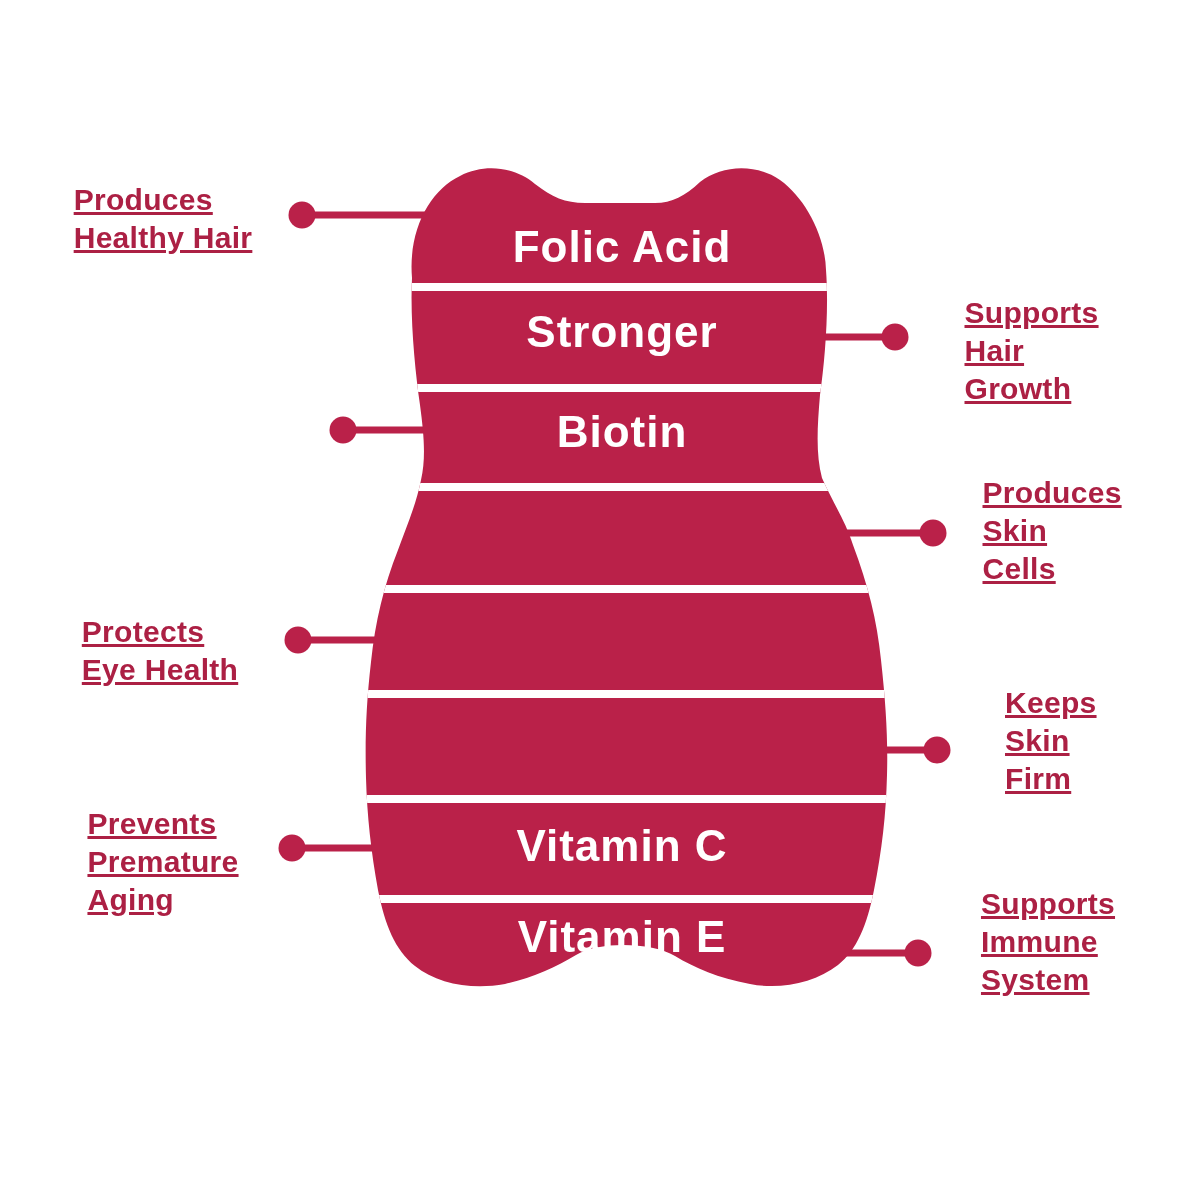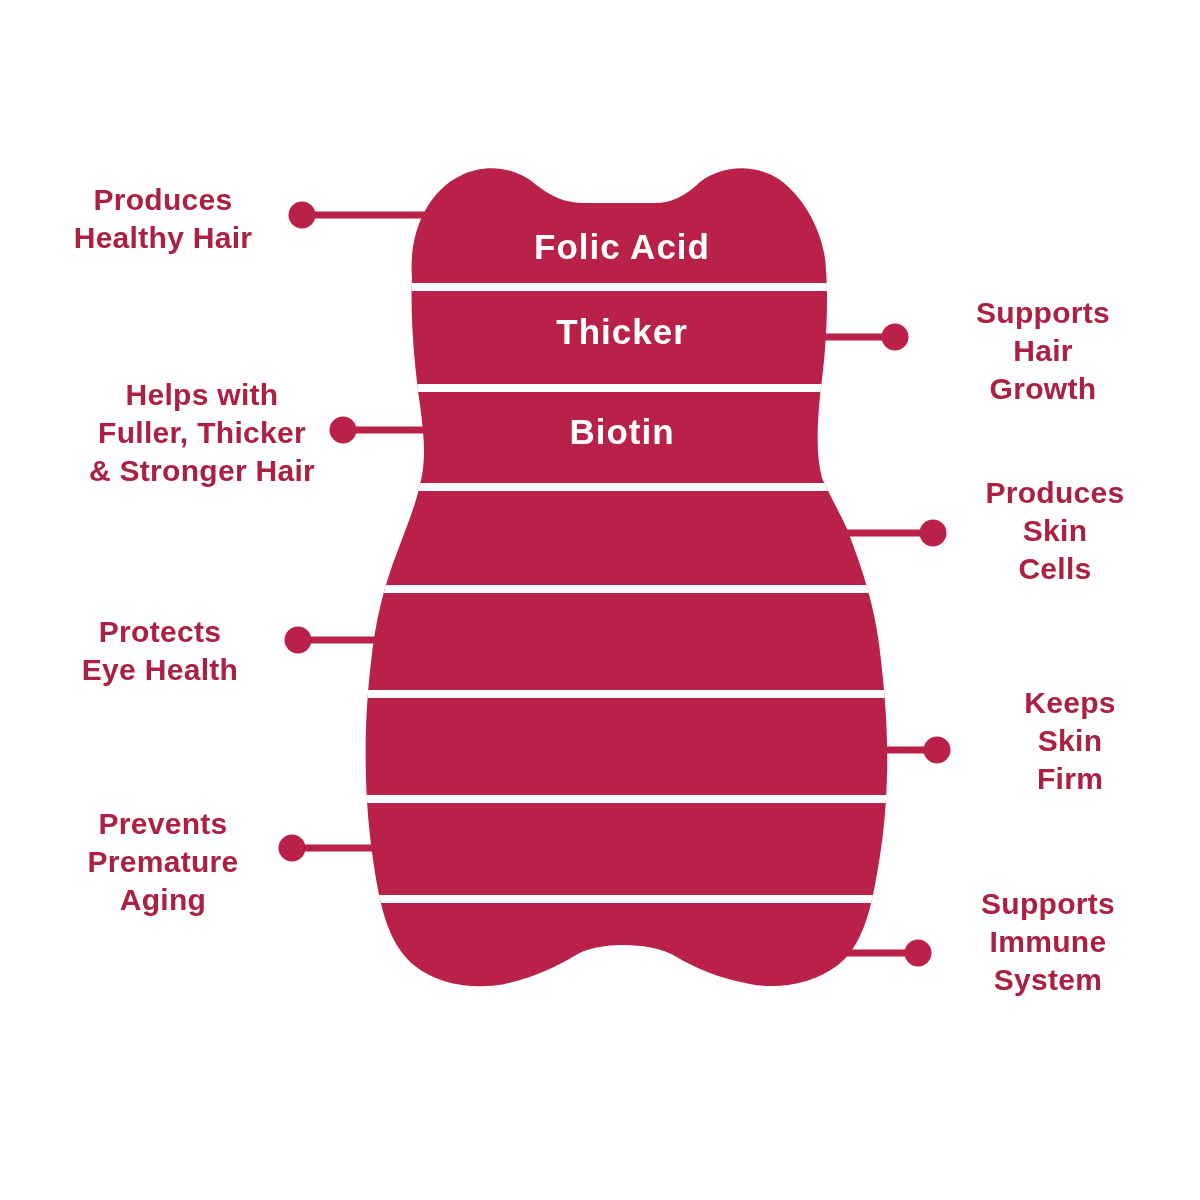--- a/index.html
+++ b/index.html
@@ -3,27 +3,27 @@
 <meta charset="utf-8">
 <style>
   html,body{margin:0;padding:0;background:#fff;}
   .canvas{
     position:relative;width:1200px;height:1200px;background:var(--bg,#fff);
     font-family:"Liberation Sans","DejaVu Sans",sans-serif;overflow:hidden;
   }
   .diagram-svg{position:absolute;left:0;top:0;width:1200px;height:1200px;}
   .band-label{
     position:absolute;transform:translate(-50%,-50%);
-    color:#fff;font-size:35px;font-weight:700;letter-spacing:1px;
+    color:#fff;font-size:44px;font-weight:700;letter-spacing:1px;
     white-space:pre;text-align:center;
   }
   .side-label{
     position:absolute;transform:translate(-50%,-50%);
     color:var(--text-accent,#AC2044);font-size:30px;font-weight:700;
-    line-height:38px;letter-spacing:.3px;white-space:pre-line;text-align:center;
+    line-height:38px;letter-spacing:.3px;white-space:pre-line;text-align:left;text-decoration:underline;
   }
 </style>
 </head>
 <body>
 
 <div class="canvas">
 
   <svg class="diagram-svg" viewBox="0 0 1200 1200">
     <defs>
       <clipPath id="bearClip">
@@ -125,28 +125,27 @@
       <rect x="330" y="384" width="580" height="8" style="fill:var(--bg)"></rect>
       <rect x="330" y="483" width="580" height="8" style="fill:var(--bg)"></rect>
       <rect x="330" y="585" width="580" height="8" style="fill:var(--bg)"></rect>
       <rect x="330" y="690" width="580" height="8" style="fill:var(--bg)"></rect>
       <rect x="330" y="795" width="580" height="8" style="fill:var(--bg)"></rect>
       <rect x="330" y="895" width="580" height="8" style="fill:var(--bg)"></rect>
     </g>
   </svg>
 
   <div class="band-label" style="left:622px;top:247px">Folic Acid</div>
-  <div class="band-label" style="left:622px;top:332px">Thicker</div>
+  <div class="band-label" style="left:622px;top:332px">Stronger</div>
   <div class="band-label" style="left:622px;top:432px">Biotin</div>
+  <div class="band-label" style="left:622px;top:846px">Vitamin C</div>
+  <div class="band-label" style="left:622px;top:937px">Vitamin E</div>
 
   <div class="side-label" style="left:163px;top:219px">Produces
 Healthy Hair</div>
-  <div class="side-label" style="left:202px;top:433px">Helps with
-Fuller, Thicker
-&amp; Stronger Hair</div>
   <div class="side-label" style="left:160px;top:651px">Protects
 Eye Health</div>
   <div class="side-label" style="left:163px;top:862px">Prevents
 Premature
 Aging</div>
 
   <div class="side-label" style="left:1043px;top:351px">Supports
 Hair Growth</div>
   <div class="side-label" style="left:1055px;top:531px">Produces
 Skin Cells</div>

